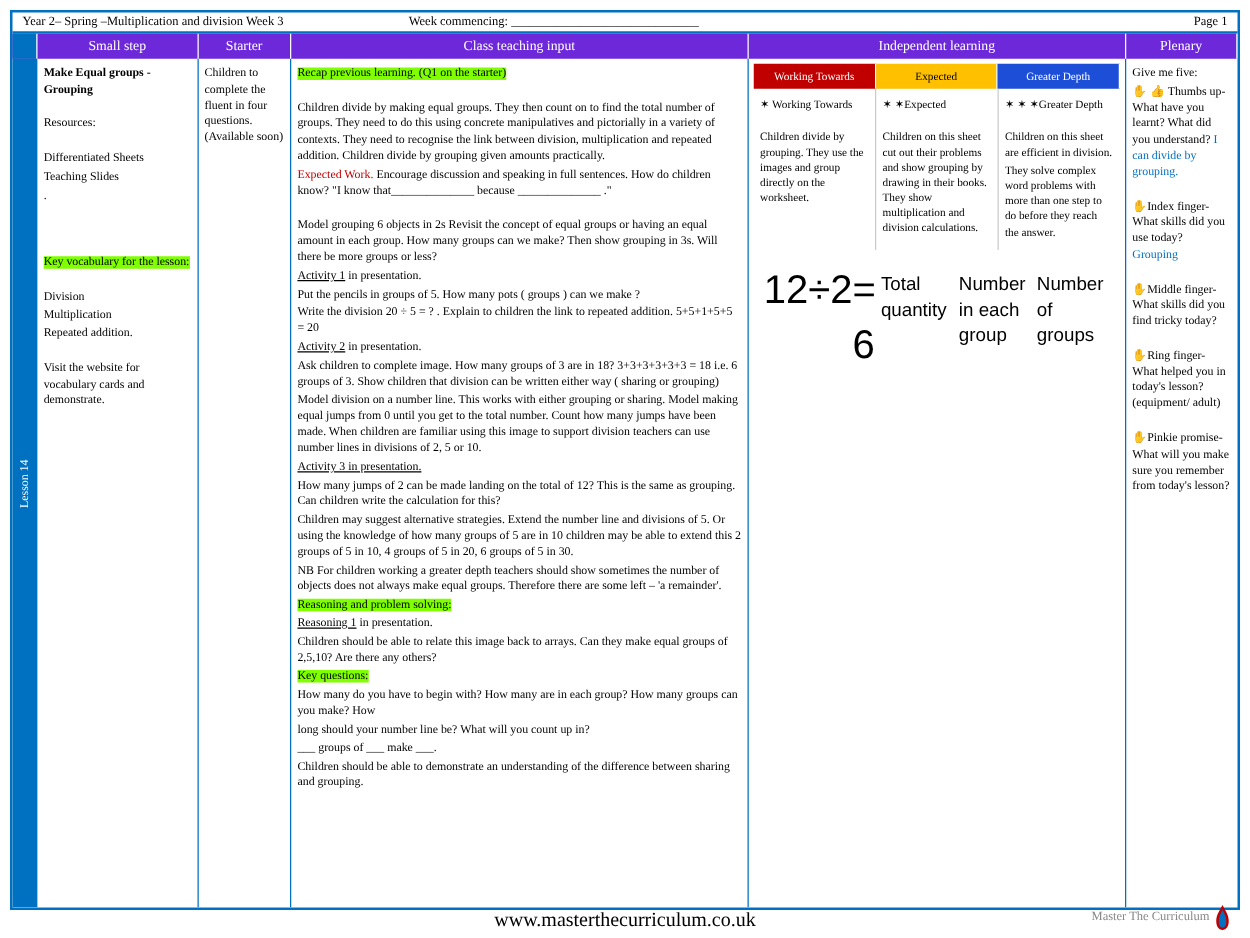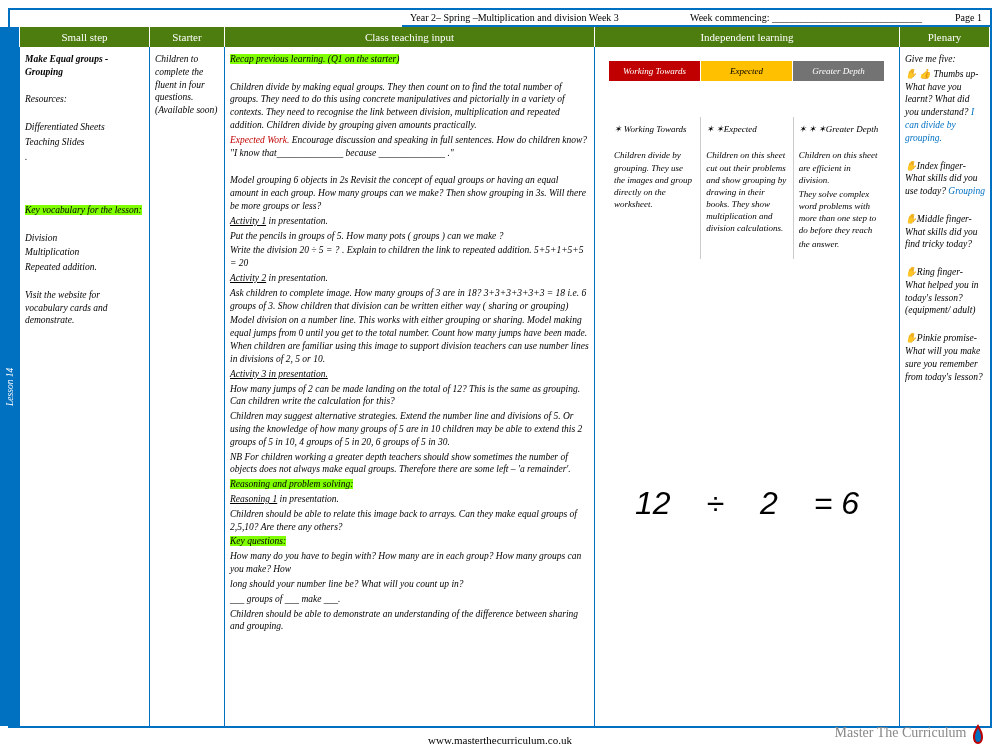--- a/index.html
+++ b/index.html
@@ -1,57 +1,57 @@
 <!DOCTYPE html>
 <html><head>
 <meta charset="utf-8">
 <style>
 * { box-sizing: border-box; margin: 0; padding: 0; }
 body { font-family: Georgia, 'Times New Roman', serif; font-size: 10px; color: #000; background: #fff; width: 1000px; height: 750px; position: relative; }
-.page { border: 2px solid #0070C0; margin: 8px; height: 720px; display: flex; flex-direction: column; align-items: flex-end; }
+.page { border: 2px solid #0070C0; margin: 8px; height: 720px; display: flex; flex-direction: column; }
 .topbar { display: flex; padding: 2px 8px; font-size: 10px; border-bottom: 2px solid #0070C0; }
 .topbar .left { flex: 0 0 280px; }
-.topbar .mid { flex: 1; }
+.topbar .mid { flex: 1; margin-left: 29px; }
 .topbar .right { flex: 0 0 60px; text-align: right; }
-.headrow { display: flex; background: #4d7c0f; color: #fff; font-size: 11px; }
+.headrow { display: flex; background: #6d28d9; color: #fff; font-size: 11px; }
 .headrow > div { border-right: 1px solid #fff; padding: 4px 6px; text-align: center; }
 .col-lesson { width: 20px; background: #0070C0; }
 .col-step { width: 130px; }
 .col-starter { width: 75px; }
 .col-teach { width: 370px; }
 .col-indep { width: 305px; }
 .col-plenary { width: 90px; }
 .bodyrow { display: flex; flex: 1; overflow: hidden; }
-.bodyrow > div { border-right: 1px solid #0070C0; padding: 6px 5px; font-size: 9.5px; line-height: 1.35; overflow: hidden; font-style: italic; }
+.bodyrow > div { border-right: 1px solid #0070C0; padding: 6px 5px; font-size: 9.5px; line-height: 1.35; overflow: hidden; }
 .lesson-tab { width: 20px; background: #0070C0; color: #fff; writing-mode: vertical-rl; transform: rotate(180deg); text-align: center; display: flex; align-items: center; justify-content: center; font-size: 11px; }
 .smallstep { width: 130px; }
 .starter { width: 75px; }
 .teaching { width: 370px; }
-.indep { width: 305px; display: flex; flex-direction: column; padding: 14px !important; gap: 36px; }
+.indep { width: 305px; display: flex; flex-direction: column; padding: 4px !important; }
 .plenary { width: 90px; border-right: none !important; }
 .indep-head { display: flex; }
 .indep-head > div { flex: 1; text-align: center; padding: 4px 2px; font-size: 9px; color: #fff; border-right: 1px solid #fff; }
 .wt { background: #C00000; }
 .ex { background: #FFC000; color: #000 !important; }
-.gd { background: #737373; }
+.gd { background: #1d4ed8; }
 .indep-body { display: flex; flex: 0 0 auto; }
 .indep-body > div { flex: 1; padding: 6px 5px; font-size: 9px; border-right: 1px solid #ccc; }
 .indep-body > div:last-child { border-right: none; }
-.diagram { flex: 1; display: flex; flex-direction: column; justify-content: center; padding: 10px 8px; }
+.diagram { flex: 1; display: flex; flex-direction: row; justify-content: center; padding: 10px 8px; }
 .eqrow { display: flex; justify-content: space-around; font-size: 32px; font-family: Arial, sans-serif; }
 .lblrow { display: flex; justify-content: space-around; font-size: 15px; font-family: Arial, sans-serif; margin-top: 8px; }
 .lblrow > div { flex: 1; padding: 0 4px; }
 .hl-green { background: #7FFF00; }
 .hl-yellow { background: #FFFF00; }
 .red { color: #C00000; }
 .blue { color: #0070C0; }
 .bold { font-weight: bold; }
 .u { text-decoration: underline; }
-.footer { position: absolute; bottom: 4px; left: 0; right: 0; text-align: center; font-size: 11px; }
-.logo { position: absolute; bottom: 6px; right: 14px; font-family: cursive; font-size: 14px; color: #888; }
+.footer { position: absolute; bottom: 4px; left: 0; right: 0; text-align: center; font-size: 16px; }
+.logo { position: absolute; bottom: 6px; right: 14px; font-family: cursive; font-size: 10px; color: #888; }
 .logo svg { vertical-align: middle; }
 p { margin-bottom: 2px; }
 </style>
 </head>
 <body>
 
 <div class="page">
 
   <div class="topbar">
     <div class="left">Year 2– Spring –Multiplication and division Week 3</div>
@@ -135,20 +135,25 @@
           <p>the answer.</p>
         </div>
       </div>
       <div class="diagram">
         <div class="eqrow">
           <div>12</div>
           <div>÷</div>
           <div>2</div>
           <div>= 6</div>
         </div>
+        <div class="lblrow">
+          <div>Total quantity</div>
+          <div>Number in each group</div>
+          <div>Number of groups</div>
+        </div>
       </div>
     </div>
 
     <div class="plenary">
       <p>Give me five:</p>
       <p><span>✋ 👍 Thumbs up- What have you learnt? What did you understand?</span> <span class="blue">I can divide by grouping.</span></p><br>
       <p><span>✋Index finger- What skills did you use today?</span> <span class="blue">Grouping</span></p><br>
       <p>✋Middle finger- What skills did you find tricky today?</p><br>
       <p>✋Ring finger- What helped you in today's lesson? (equipment/ adult)</p><br>
       <p>✋Pinkie promise- What will you make sure you remember from today's lesson?</p>

